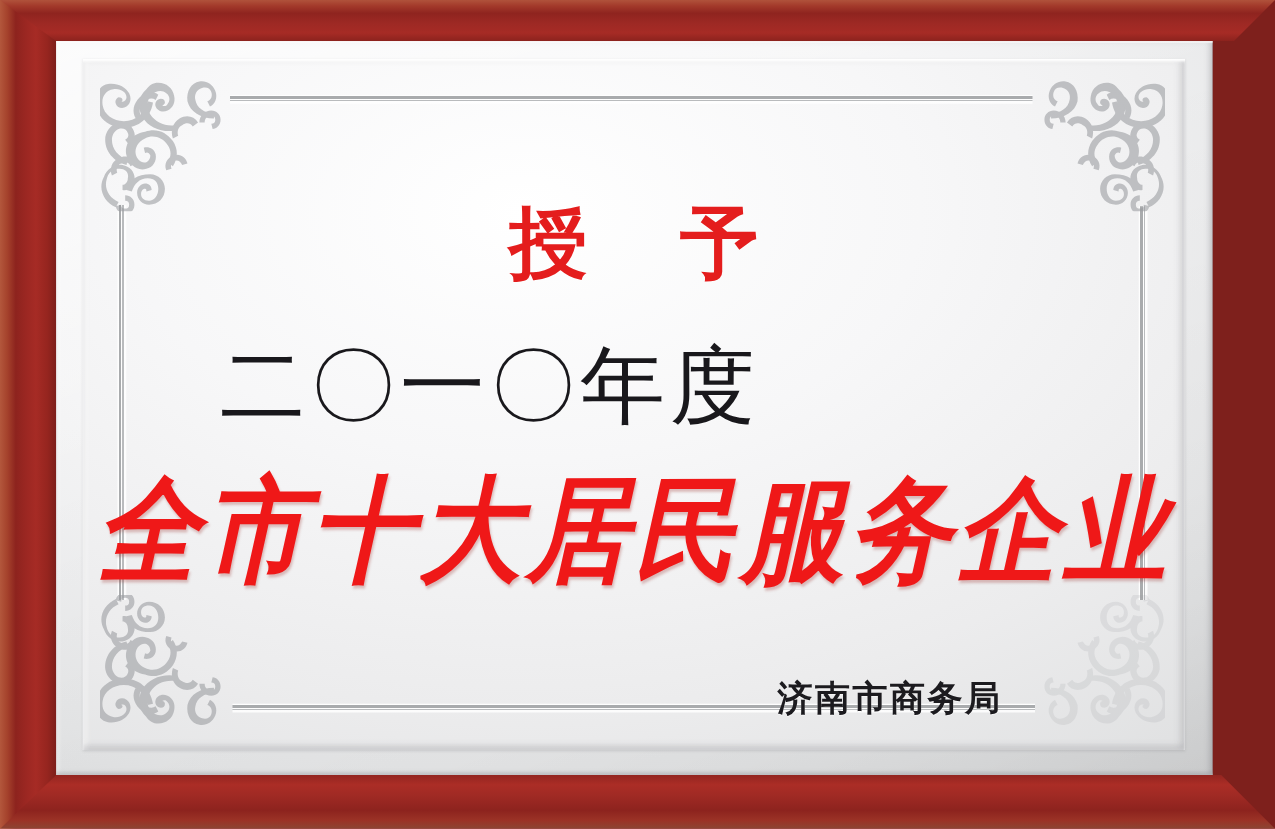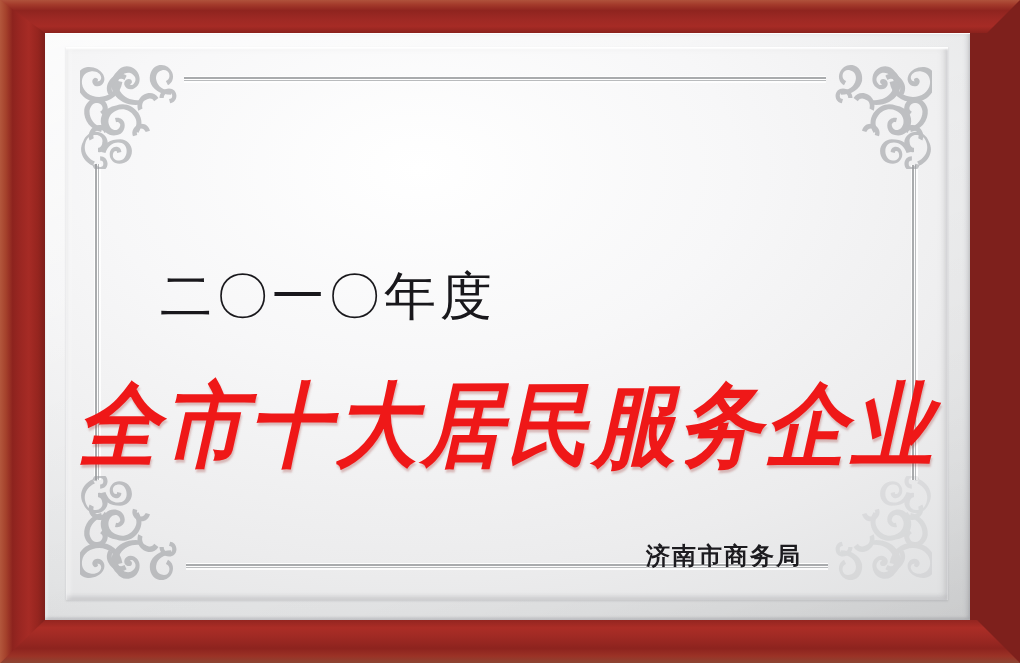--- a/index.html
+++ b/index.html
@@ -112,41 +112,41 @@
   .content{position:absolute;inset:0;}
 
   .line-award{
     position:absolute;left:0;right:0;top:116px;text-align:center;
     font-family:"DejaVu Serif", serif;
     font-size:63px;line-height:1;font-weight:700;
     color:#e41d1d;letter-spacing:26px;text-indent:26px;
     text-shadow:0 1px 0 rgba(255,255,255,.6);
   }
   .line-year{
-    position:absolute;left:94px;top:228px;
-    font-family:Liberation Mono, monospace;
-    font-size:52px;line-height:1;font-weight:400;
+    position:absolute;left:110px;top:228px;
+    font-family:Liberation Serif, serif;
+    font-size:68px;line-height:1;font-weight:400;
     color:#19181c;letter-spacing:4px;
     text-shadow:0 1px 0 rgba(255,255,255,.55);
   }
   .line-title{
     position:absolute;left:0;right:0;top:332px;text-align:center;
     font-family:"DejaVu Serif", serif;
     font-size:82px;line-height:1.02;font-weight:700;
     color:#ef1818;letter-spacing:4px;
     font-style:italic;
     text-shadow:1px 2px 2px rgba(150,40,35,.28);
     transform:scaleY(1.12);transform-origin:50% 0;
   }
   .sign{
     position:absolute;right:146px;top:496px;text-align:center;
   }
   .sign-org{
     font-family:"DejaVu Sans", sans-serif;
-    font-size:24px;line-height:1.12;font-weight:700;
+    font-size:28px;line-height:1.12;font-weight:700;
     color:#1c1b1f;letter-spacing:2px;
     text-shadow:0 1px 0 rgba(255,255,255,.5);
   }
   .sign-date{
     margin-top:7px;
     font-family:"DejaVu Sans", sans-serif;
     font-size:25px;line-height:1.12;font-weight:700;
     color:#1f1e22;letter-spacing:2px;
     text-shadow:0 1px 0 rgba(255,255,255,.5);
   }
@@ -244,20 +244,21 @@
             <path d="M60 30c5-3 11-2 14 3l-4 3c-2-3-5-3-8-1-3 1-4 5-3 8l-4 2c-2-6 0-12 5-15z"></path>
             <path d="M14 60c5-3 11-1 13 4l-4 2c-1-3-4-4-7-2-3 1-4 4-3 7l-4 2c-2-5 0-11 5-13z"></path>
             <path d="M84 24c4 0 7 3 7 7 0 4-3 7-6 7l-1-4c2 0 3-1 3-3 0-2-1-3-3-3-3 0-5 2-5 5l-4 0c0-5 4-9 9-9z"></path>
             <path d="M19 88c4 0 7 3 7 7 0 4-3 7-7 7-4 0-7-3-7-6l4-1c0 2 1 3 3 3 2 0 3-1 3-3 0-2-1-3-3-3l0-4z"></path>
             <path d="M55 58c5-2 10 1 11 6l-4 1c-1-2-3-4-6-3-2 1-3 3-2 6l-4 1c-2-5 1-9 5-11z"></path>
           </g>
         </svg>
       </div>
 
       <div class="content">
+        <div class="line-award">授 予</div>
 
         <div class="line-year">二〇一〇年度</div>
 
         <div class="line-title">全市十大居民服务企业</div>
 
         <div class="sign">
           <div class="sign-org">济南市商务局</div>
         </div>
       </div>
 

